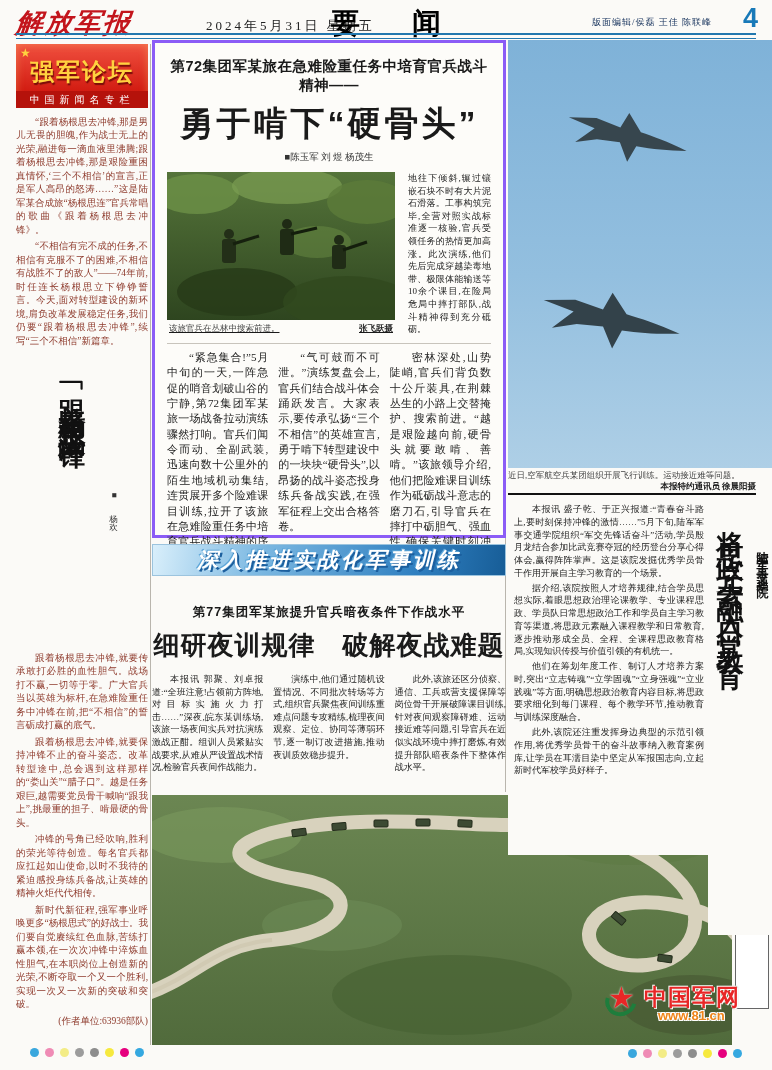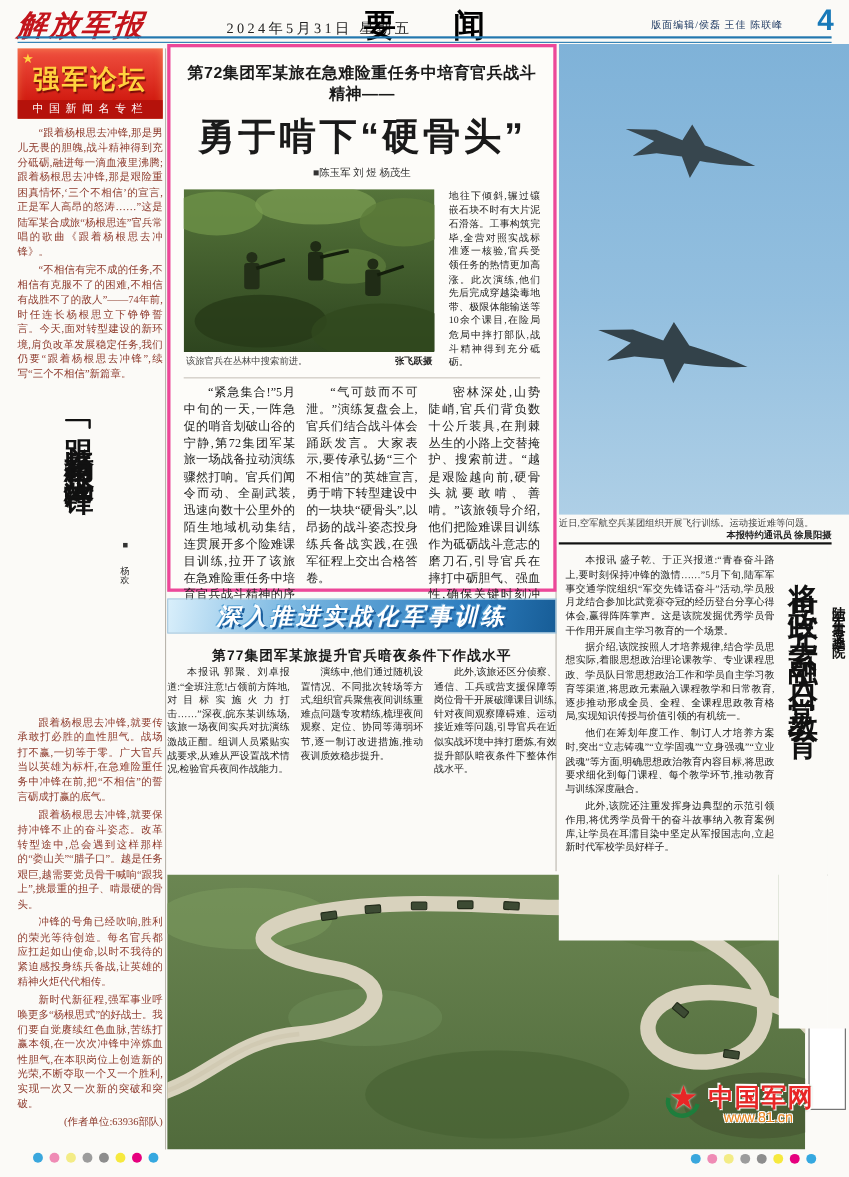--- a/index.html
+++ b/index.html
@@ -49,28 +49,28 @@
   .forum-unit { text-align: right; text-indent: 0; }
   .forum-vwrap { left: 16px; top: 372px; width: 132px; height: 272px; }
   .forum-vhead { position: absolute; left: 38px; top: 0; writing-mode: vertical-rl;
     font-family: "Liberation Sans", sans-serif; font-size: 27px; font-weight: bold;
     letter-spacing: 6px; color: #111; height: 272px; }
   .forum-author { position: absolute; left: 92px; top: 118px; writing-mode: vertical-rl;
     font-size: 8.5px; color: #333; letter-spacing: 3px; }
 
   
   .main-box { left: 152px; top: 40px; width: 354px; height: 498px;
-    border: 3px solid #ec4899; background: #fdfcf9; padding: 10px 12px 6px; }
+    border: 3px solid #8b5cf6; background: #fdfcf9; padding: 10px 12px 6px; }
   .main-kicker { text-align: center; font-family: "Liberation Sans", sans-serif;
     font-size: 14.5px; font-weight: bold; letter-spacing: .5px; margin-top: 4px; }
   .main-headline { text-align: center; font-family: "Liberation Sans", sans-serif;
     font-size: 34px; font-weight: bold; letter-spacing: 3px; margin: 6px 0 4px; }
   .main-byline { text-align: center; font-size: 9.5px; color: #333; margin-bottom: 8px; }
   .main-row { display: flex; }
-  .main-photo-wrap { width: 228px; flex: 0 0 228px; }
+  .main-photo-wrap { width: 228px; flex: 0 0 228px; text-decoration: underline; }
   .main-photo { width: 228px; height: 148px; display: block; }
   .main-caption-row { display: flex; justify-content: space-between;
     font-size: 8.5px; color: #444; padding: 3px 2px 0; }
   .main-credit { font-weight: bold; color: #222; }
   .main-sidecol { flex: 1; padding-left: 13px; font-size: 9px; line-height: 1.4;
     text-align: justify; color: #222; }
   .main-divider { border-top: 1px solid #c8c4bc; margin: 7px 0 6px; }
   .main-cols { display: flex; gap: 10px; }
   .main-cols .col { flex: 1; font-size: 11px; line-height: 1.4; text-align: justify; color: #222; }
   .main-cols .col p { text-indent: 2em; }
@@ -79,21 +79,21 @@
   .train-banner { left: 152px; top: 544px; width: 354px; height: 32px;
     background: linear-gradient(100deg, #d9effb 0%, #7db9e2 30%, #2f7fc0 75%, #175d97 100%);
     display: flex; align-items: center; justify-content: center; border: 1px solid #9cc4de; }
   .train-banner span { font-family: "Liberation Sans", sans-serif; font-size: 21px;
     font-weight: bold; font-style: italic; color: #fff; letter-spacing: 3px;
     text-shadow: 2px 2px 0 #1c5f9e, -1px -1px 0 #5da6d8; }
 
   
   .night { left: 152px; top: 582px; width: 354px; }
   .night-kicker { text-align: center; font-family: "Liberation Sans", sans-serif;
-    font-size: 12.5px; font-weight: bold; letter-spacing: 1px; margin-top: 6px; }
+    font-size: 12.5px; font-weight: bold; letter-spacing: 1px; margin-top: 22px; }
   .night-headline { text-align: center; font-family: "Liberation Sans", sans-serif;
     font-size: 26px; font-weight: bold; letter-spacing: 1px; margin: 7px 0 10px; }
   .night-cols { display: flex; gap: 10px; }
   .night-cols .col { flex: 1; font-size: 9px; line-height: 1.4; text-align: justify; color: #222; }
   .night-cols .col p { text-indent: 2em; }
 
   
   .jets { left: 508px; top: 40px; width: 264px; height: 428px; display: block; }
   .jets-caption { left: 508px; top: 470px; width: 248px; font-size: 8.5px;
     color: #444; line-height: 1.35; }
@@ -127,21 +127,21 @@
   .site-logo { left: 606px; top: 982px; width: 166px; height: 52px; z-index: 4; }
   .logo-star { position: absolute; left: 2px; top: -2px; color: #e82626; font-size: 30px;
     text-shadow: 0 0 2px #fff; }
   .logo-swoosh { position: absolute; left: -1px; top: 4px; width: 32px; height: 30px;
     border: 4px solid transparent; border-bottom: 4px solid #1e7d3c;
     border-left: 4px solid #1e7d3c; border-radius: 50%; transform: rotate(-30deg); }
   .logo-name { position: absolute; left: 38px; top: 0; font-family: "Liberation Sans", sans-serif;
     font-size: 23px; font-weight: bold; color: #e82626; letter-spacing: 1px;
     text-shadow: 1px 1px 0 #fff, -1px -1px 0 #fff, 0 0 2px #2e7d41; }
   .logo-url { position: absolute; left: 52px; top: 26px; font-family: "Liberation Sans", sans-serif;
-    font-size: 13px; font-weight: normal; color: #f08519;
+    font-size: 13px; font-weight: bold; color: #f08519;
     text-shadow: 1px 1px 0 #fff, -1px -1px 0 #fff, 1px -1px 0 #fff, -1px 1px 0 #fff; }
 
   
   .dots { display: flex; gap: 6px; z-index: 5; }
   .dots-left { left: 30px; top: 1048px; }
   .dots-right { left: 628px; top: 1049px; }
   .dot { width: 9px; height: 9px; border-radius: 50%; display: inline-block; }
 </style>
 </head>
 <body>
@@ -157,21 +157,21 @@
   <div class="abs hrule-b"></div>
   <div class="abs vrule-left"></div>
   <div class="abs vrule-right"></div>
 
   <div class="abs forum-banner">
     <span class="forum-star">★</span>
     <div class="forum-title">强军论坛</div>
     <div class="forum-sub">中国新闻名专栏</div>
   </div>
   <div class="abs forum-text forum-upper">
-    <p>“跟着杨根思去冲锋,那是男儿无畏的胆魄,战斗精神得到充分砥砺,融进每一滴血液里沸腾;跟着杨根思去冲锋,那是艰险重困真情怀,‘三个不相信’的宣言,正是军人高昂的怒涛……”这是陆军某合成旅“杨根思连”官兵常唱的歌曲《跟着杨根思去冲锋》。</p>
+    <p>“跟着杨根思去冲锋,那是男儿无畏的胆魄,作为战士无上的光荣,融进每一滴血液里沸腾;跟着杨根思去冲锋,那是艰险重困真情怀,‘三个不相信’的宣言,正是军人高昂的怒涛……”这是陆军某合成旅“杨根思连”官兵常唱的歌曲《跟着杨根思去冲锋》。</p>
     <p>“不相信有完不成的任务,不相信有克服不了的困难,不相信有战胜不了的敌人”——74年前,时任连长杨根思立下铮铮誓言。今天,面对转型建设的新环境,肩负改革发展稳定任务,我们仍要“跟着杨根思去冲锋”,续写“三个不相信”新篇章。</p>
   </div>
   <div class="abs forum-vwrap">
     <div class="forum-vhead">「跟着杨根思去冲锋」</div>
     <div class="forum-author">■ 杨 欢</div>
   </div>
   <div class="abs forum-text forum-lower">
     <p>跟着杨根思去冲锋,就要传承敢打必胜的血性胆气。战场打不赢,一切等于零。广大官兵当以英雄为标杆,在急难险重任务中冲锋在前,把“不相信”的誓言砺成打赢的底气。</p>
     <p>跟着杨根思去冲锋,就要保持冲锋不止的奋斗姿态。改革转型途中,总会遇到这样那样的“娄山关”“腊子口”。越是任务艰巨,越需要党员骨干喊响“跟我上”,挑最重的担子、啃最硬的骨头。</p>
     <p>冲锋的号角已经吹响,胜利的荣光等待创造。每名官兵都应扛起如山使命,以时不我待的紧迫感投身练兵备战,让英雄的精神火炬代代相传。</p>
@@ -235,20 +235,21 @@
         </div>
     </div>
   </div>
 
   <div class="abs train-banner">
     <span>深入推进实战化军事训练</span>
   </div>
 
   <div class="abs night">
     <div class="night-kicker">第77集团军某旅提升官兵暗夜条件下作战水平</div>
+    <div class="night-headline">细研夜训规律　破解夜战难题</div>
     <div class="night-cols">
       <div class="col">
           <p>本报讯 郭聚、刘卓报道:“全班注意!占领前方阵地,对目标实施火力打击……”深夜,皖东某训练场,该旅一场夜间实兵对抗演练激战正酣。组训人员紧贴实战要求,从难从严设置战术情况,检验官兵夜间作战能力。</p>
         </div>
       <div class="col">
           <p>演练中,他们通过随机设置情况、不同批次转场等方式,组织官兵聚焦夜间训练重难点问题专攻精练,梳理夜间观察、定位、协同等薄弱环节,逐一制订改进措施,推动夜训质效稳步提升。</p>
         </div>
       <div class="col">
           <p>此外,该旅还区分侦察、通信、工兵或营支援保障等岗位骨干开展破障课目训练,针对夜间观察障碍难、运动接近难等问题,引导官兵在近似实战环境中摔打磨炼,有效提升部队暗夜条件下整体作战水平。</p>
         </div>

